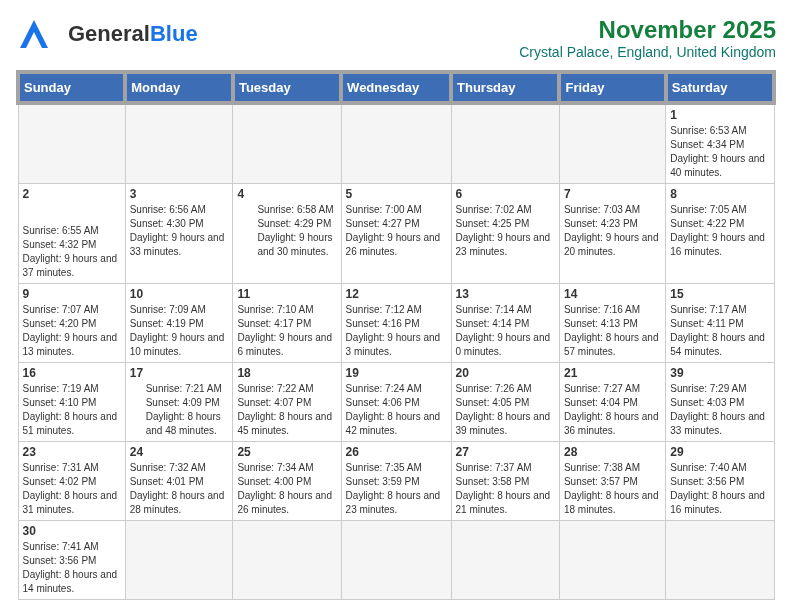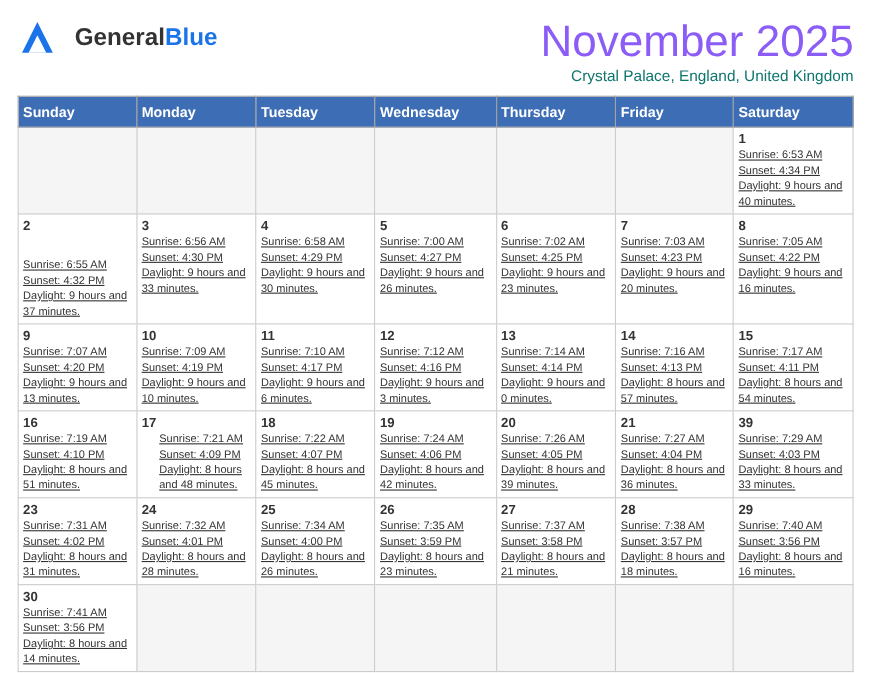--- a/index.html
+++ b/index.html
@@ -36,41 +36,41 @@
     .logo-icon {
       display: flex;
       flex-direction: column;
       align-items: center;
       margin-right: 4px;
     }
     .title-area {
       text-align: right;
     }
     .month-title {
-      font-size: 40px;
-      font-weight: normal;
-      color: #8b5cf6;
+      font-size: 24px;
+      font-weight: bold;
+      color: #15803d;
     }
     .subtitle {
       font-size: 14px;
       color: #0f766e;
     }
     .calendar {
       width: 100%;
       border-collapse: collapse;
       border: 1px solid #ccc;
     }
     .calendar th {
       background-color: #3d6eb5;
       color: #fff;
       font-size: 13px;
       font-weight: bold;
       padding: 6px 4px;
       text-align: left;
-      border: 1px solid #a3a3a3;
+      border: 4px solid #a3a3a3;
     }
     .calendar td {
       vertical-align: top;
       border: 1px solid #ccc;
       padding: 3px 4px;
       width: 113px;
       min-height: 70px;
       background: #fff;
       font-size: 10px;
       color: #333;
@@ -81,21 +81,20 @@
     .day-num {
       font-size: 12px;
       font-weight: bold;
       display: block;
       margin-bottom: 2px;
     }
     .day-info {
       font-size: 10px;
       line-height: 1.4;
       color: #333;
-      text-decoration: underline;
     }
   </style>
 </head>
 <body>
 
 <div class="header-area">
   <div class="logo">
     <div class="logo-wrapper">
       <div class="logo-icon">
 
@@ -152,21 +151,21 @@
 Daylight: 9 hours and 37 minutes.</div>
         </td>
         <td>
           <span class="day-num">3</span>
           <div class="day-info" style="white-space: pre-line;">Sunrise: 6:56 AM
 Sunset: 4:30 PM
 Daylight: 9 hours and 33 minutes.</div>
         </td>
         <td>
           <span class="day-num">4</span>
-          <div class="day-info" style="white-space: pre-line;">Sunrise: 6:58 AM
+          <div class="day-info" style="white-space: pre-line; margin-left: 20px;">Sunrise: 6:58 AM
 Sunset: 4:29 PM
 Daylight: 9 hours and 30 minutes.</div>
         </td>
         <td>
           <span class="day-num">5</span>
           <div class="day-info" style="white-space: pre-line;">Sunrise: 7:00 AM
 Sunset: 4:27 PM
 Daylight: 9 hours and 26 minutes.</div>
         </td>
         <td>

